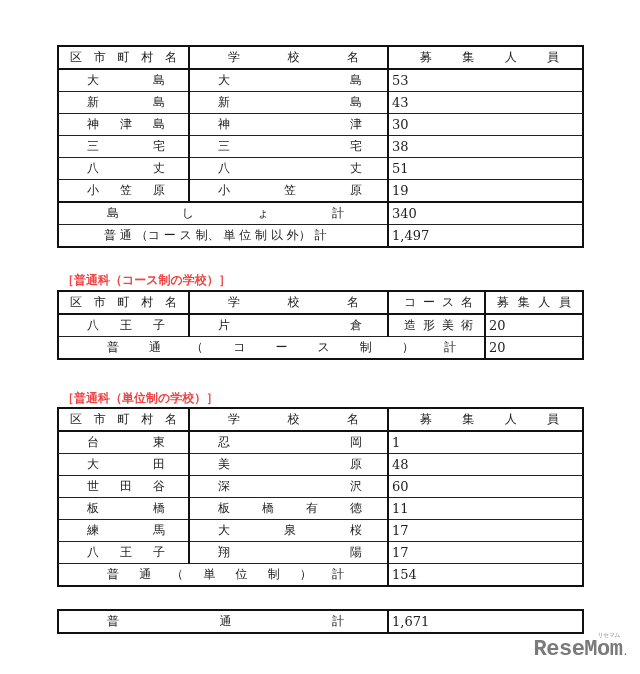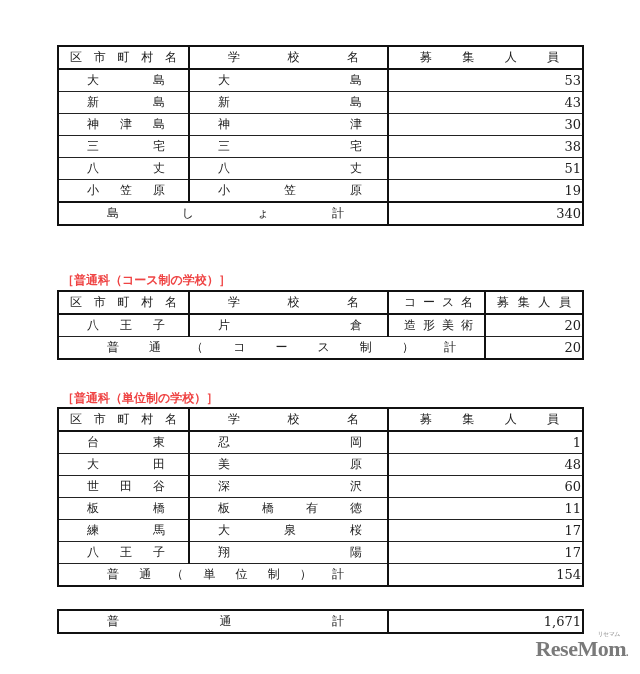--- a/index.html
+++ b/index.html
@@ -24,29 +24,29 @@
     white-space: nowrap;
     overflow: hidden;
   }
   table.tbl td.vsep { border-right: 2px solid #111; }
   table.tbl tr.hdr td { border-bottom: 2px solid #111; }
   table.tbl tr.sumtop td { border-top: 2px solid #111; }
   .spread {
     display: flex; justify-content: space-between; align-items: center;
   }
   .spread span { display: inline-block; }
-  .num { text-align: right; font-size: 13px; padding-right: 1px !important; }
+  .num { font-size: 13px; padding-right: 1px !important; }
   .sec-title {
     position: absolute; left: 62px;
     font-family: "DejaVu Sans", "Liberation Sans", sans-serif;
     font-weight: bold; font-size: 12px; color: #ef4444;
   }
   .logo {
     position: absolute; right: 12px; bottom: 12px;
-    font-family: Liberation Serif, serif;
+    font-family: Liberation Mono, monospace;
     font-weight: bold; font-size: 22px; color: #7a7a7a;
     letter-spacing: -0.5px;
   }
   .logo .dot { font-size: 10px; }
   .logo .ruby {
     position: absolute; right: 8px; top: -6px; font-size: 6px; font-weight: normal; color: #888;
   }
 </style>
 </head>
 <body>
@@ -184,20 +184,24 @@
       <tr class="sumtop">
     <td colspan="2" class="vsep">
           <div class="spread" style="padding:0 40px 0 45px;">
             <span>島</span>
             <span>し</span>
             <span>ょ</span>
             <span>計</span>
           </div>
         </td>
     <td class="num">340</td>
+  </tr>
+  <tr>
+    <td colspan="2" class="vsep" style="padding-left:45px;">普 通 （コ ー ス 制、 単 位 制 以 外） 計</td>
+    <td class="num">1,497</td>
   </tr>
 </tbody>
   </table>
 
 <div class="sec-title" style="top:272px;">［普通科（コース制の学校）］</div>
 <table class="tbl" style="top:290px;">
   <colgroup>
       <col style="width:131px">
       <col style="width:199px">
       <col style="width:97px">

